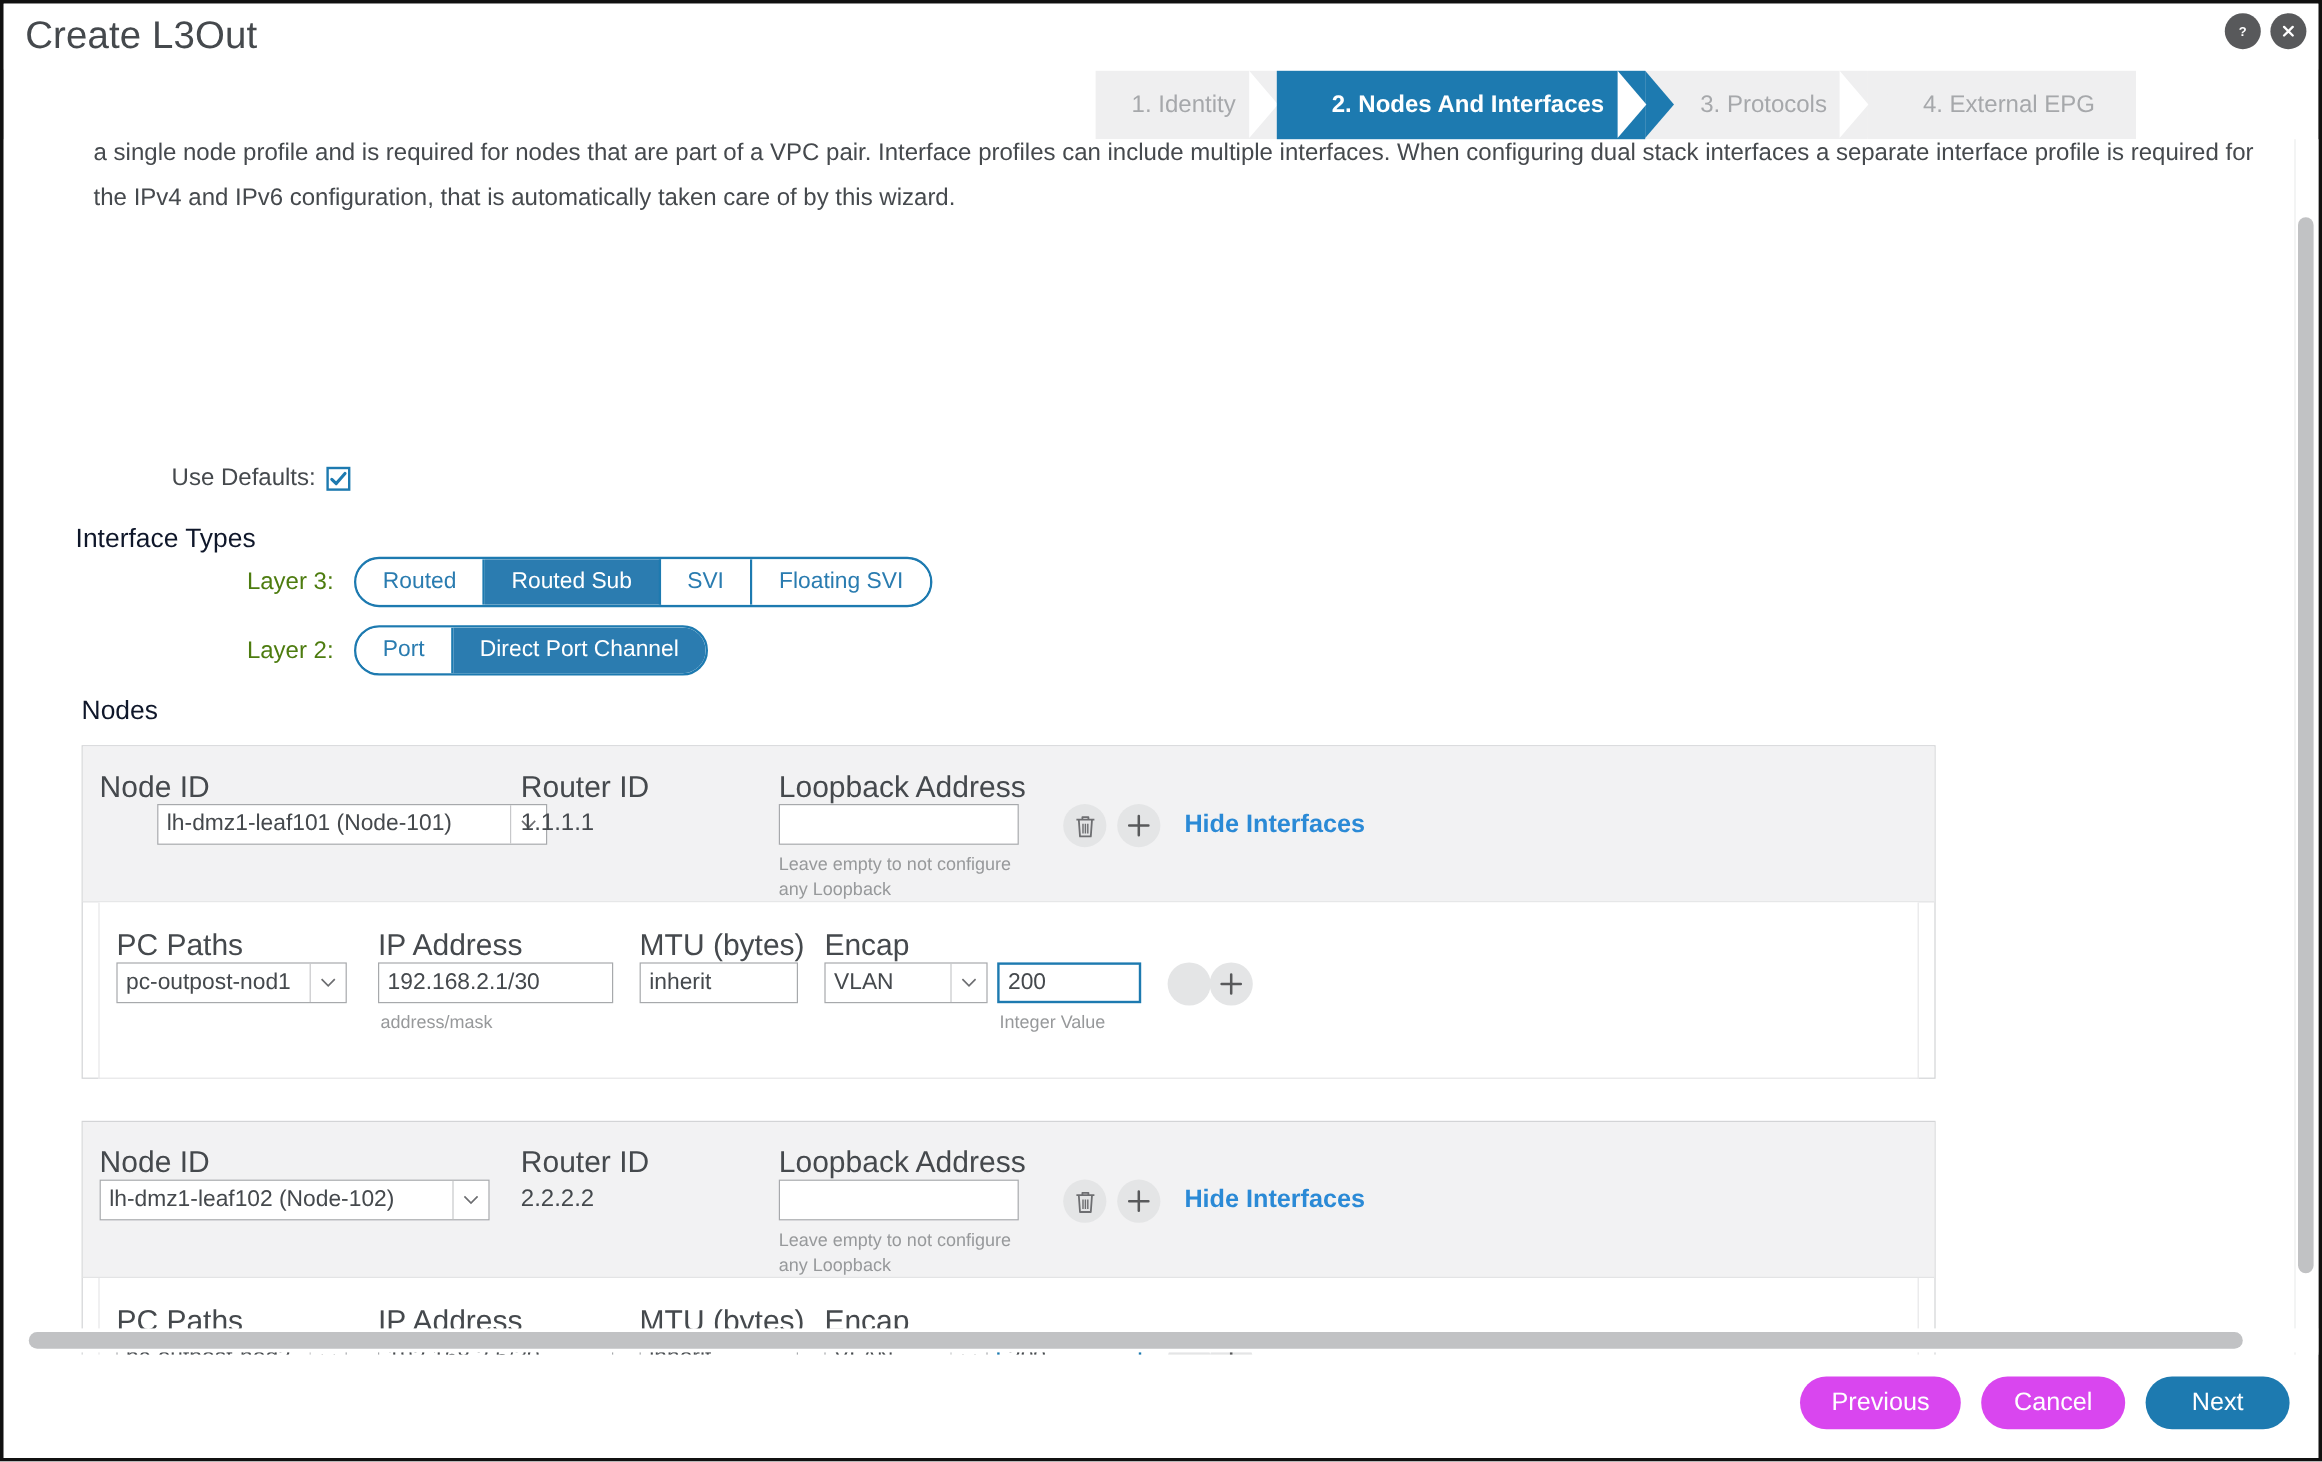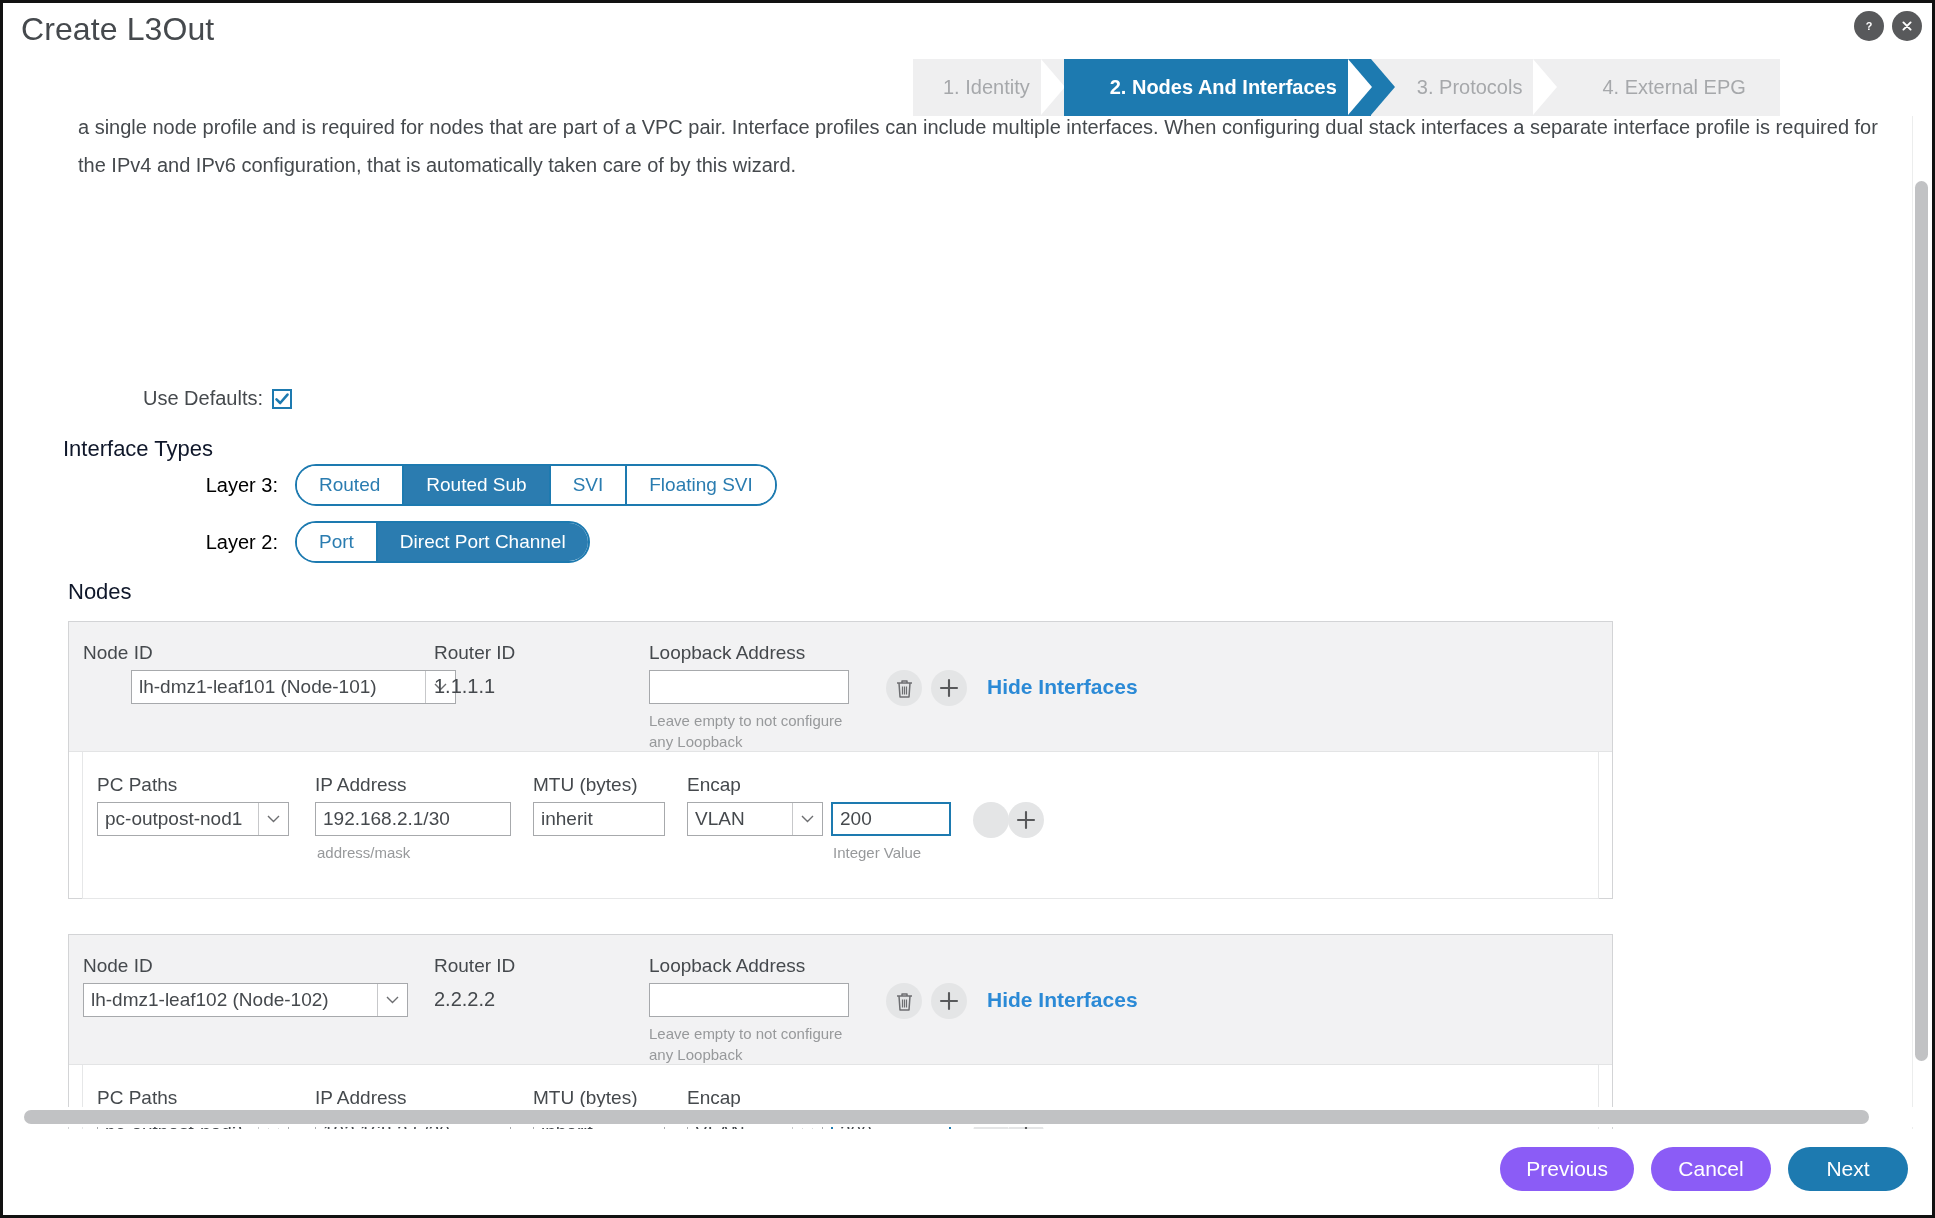--- a/index.html
+++ b/index.html
@@ -121,21 +121,21 @@
     font-size: 22px; color: #0f172a;
   }
   #sec-iftypes { left: 60px; top: 320px; }
   #sec-nodes   { left: 65px; top: 463px; }
 
   
   .seg-row { position: absolute; display: flex; align-items: center; }
   #seg-l3 { left: 187px; top: 348px; }
   #seg-l2 { left: 187px; top: 405px; }
   .seg-label {
-    font-size: 20px; color: #000000; width: 88px; text-align: right;
+    font-size: 20px; color: #4d7c0f; width: 88px; text-align: right;
     margin-right: 17px;
   }
   .seg {
     display: flex; align-items: stretch;
     border: 2px solid #1d7ab0;
     border-radius: 22px;
     overflow: hidden;
     height: 42px;
     background: #fff;
   }
@@ -171,21 +171,21 @@
     height: 147px;
     background: #fff;
     margin: 0 13px;
     border-left: 1px solid #e6e7e8;
     border-right: 1px solid #e6e7e8;
     border-bottom: 1px solid #e6e7e8;
   }
 
   .fld-label {
     position: absolute;
-    font-size: 19px; color: #45494d;
+    font-size: 25px; color: #45494d;
     white-space: nowrap;
   }
   .hint {
     position: absolute;
     font-size: 15px; color: #97999b;
     line-height: 21px;
     white-space: nowrap;
   }
   .static-val {
     position: absolute;
@@ -274,21 +274,21 @@
     display: flex; gap: 17px;
   }
   .btn {
     height: 44px; min-width: 120px;
     border-radius: 22px; border: none;
     font-size: 21px; color: #fff;
     font-family: "Liberation Sans", sans-serif;
     cursor: pointer;
     padding: 0 26px;
   }
-  .btn.dark { background: #8b5cf6; }
+  .btn.dark { background: #d946ef; }
   .btn.primary { background: #1d7ab0; }
 </style>
 </head>
 <body>
 
 <div class="app">
 
   <div class="titlebar">
     <div class="title-text">Create L3Out</div>
     <div class="win-btns">

